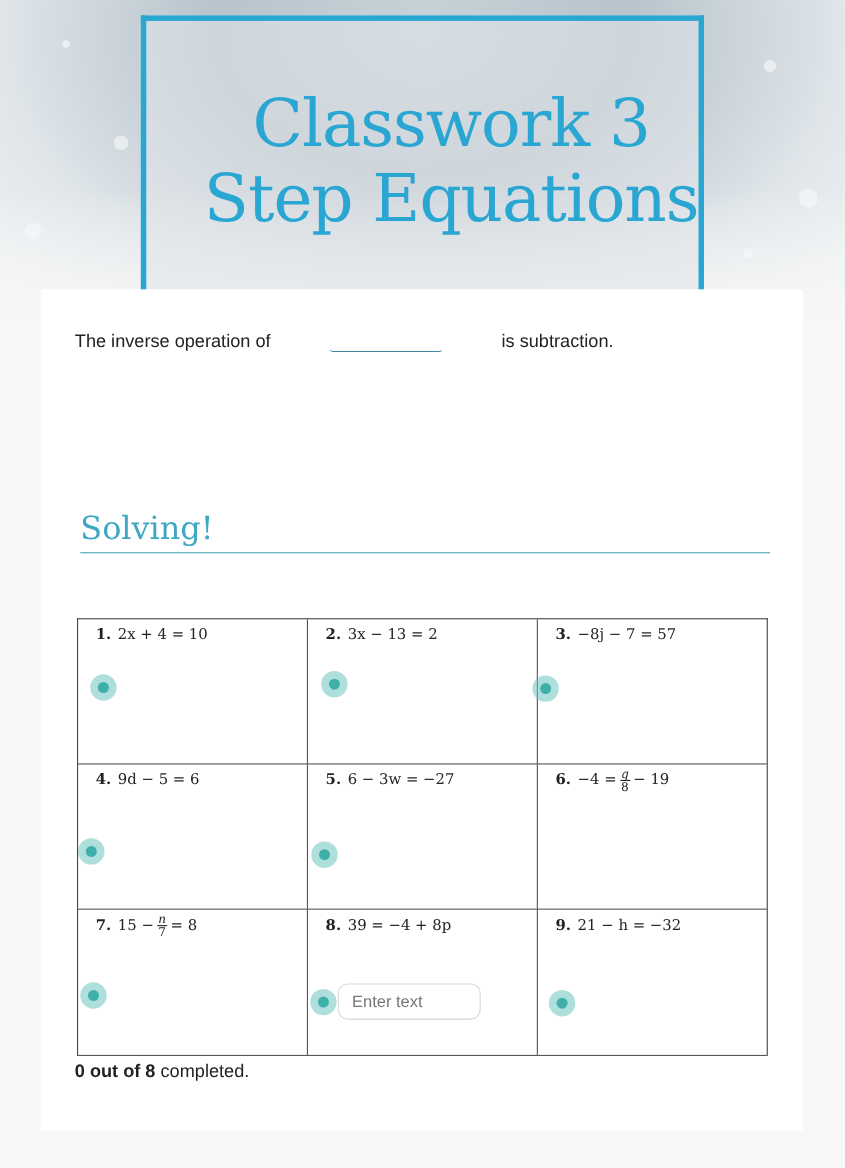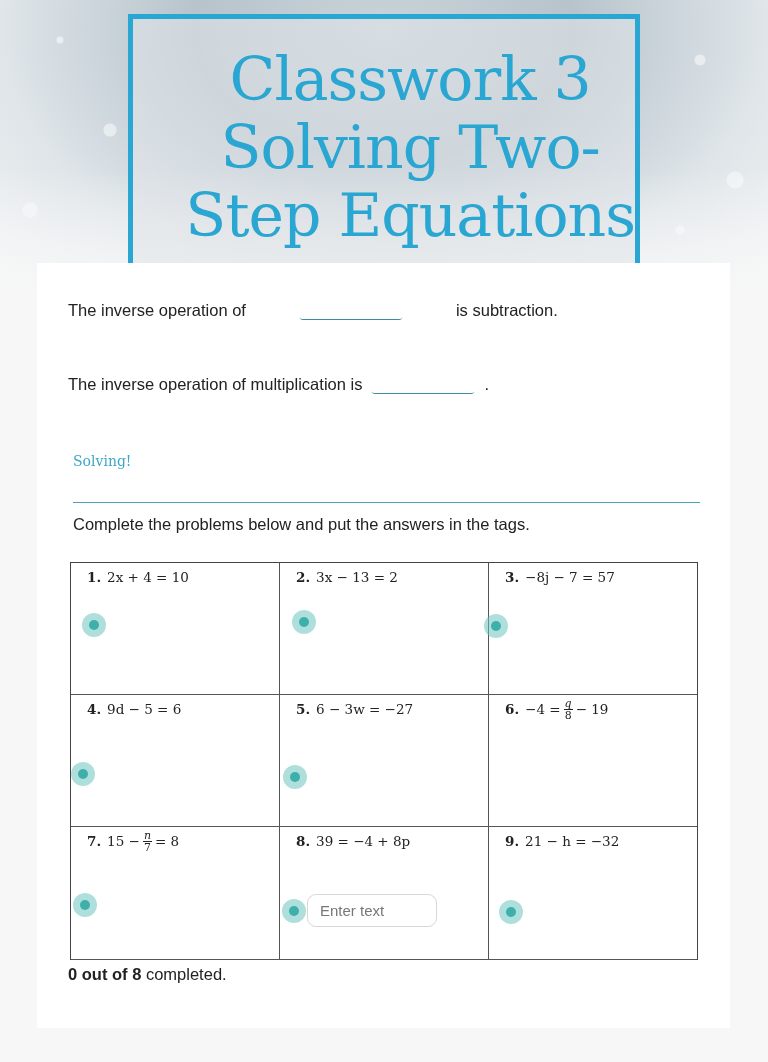--- a/index.html
+++ b/index.html
@@ -43,22 +43,22 @@
     position:absolute; left:31px; font-size:16.5px; color:#222;
     display:flex; align-items:flex-end; white-space:nowrap;
   }
   .blank {
     display:inline-block; width:98px; height:22px;
     border:none; border-bottom:1.5px solid #3d8aa3; border-radius:0 0 3px 3px;
     background:transparent; margin:0 10px; vertical-align:bottom;
     font-size:15px; outline:none;
   }
   .section-title {
-    position:absolute; left:36px; top:190px;
-    font-family:"DejaVu Serif", serif; font-size:14px; color:#3ea7c4;
+    position:absolute; left:36px; top:200px;
+    font-family:"DejaVu Serif", serif; font-size:29px; color:#3ea7c4;
   }
   .section-rule {
     position:absolute; left:36px; top:239px; width:627px; height:1px; background:#4aa3ba;
   }
   .instructions {
     position:absolute; left:36px; top:252px; font-size:16.5px; color:#222;
   }
   .grid {
     position:absolute; left:33px; top:299px; width:628px; height:398px;
     border-top:1.5px solid #444; border-left:1.5px solid #444; border-right:1.5px solid #444;
@@ -99,42 +99,35 @@
   .progress b { font-weight:bold;margin-top:25px; }
 </style>
 </head>
 <body>
 
 <div class="header-bg"></div>
 
 <div class="title-box">
   <div class="title-text">
     <div>Classwork 3</div>
-    <div>Solving Two-</div>
     <div>Step Equations</div>
   </div>
 </div>
 
 <div class="card">
 
   <div class="fill-line" style="top:32px;gap:44px;">
     <span>The inverse operation of</span>
     <input class="blank" type="text" value="" style="">
     <span>is subtraction.</span>
   </div>
 
-  <div class="fill-line" style="top:106px;">
-    <span>The inverse operation of multiplication is</span>
-    <input class="blank" type="text" value="" style="">
-    <span>.</span>
-  </div>
 
   <div class="section-title">Solving!</div>
   <div class="section-rule"></div>
-  <div class="instructions">Complete the problems below and put the answers in the tags.</div>
 
   <div class="grid">
     <div class="cell">
       <div class="problem">
           <span class="num">1.</span>
           <span>2x + 4 = 10</span>
         </div>
       <div class="hotspot" style="left:11px;top:50px;"></div>
     </div>
     <div class="cell">

